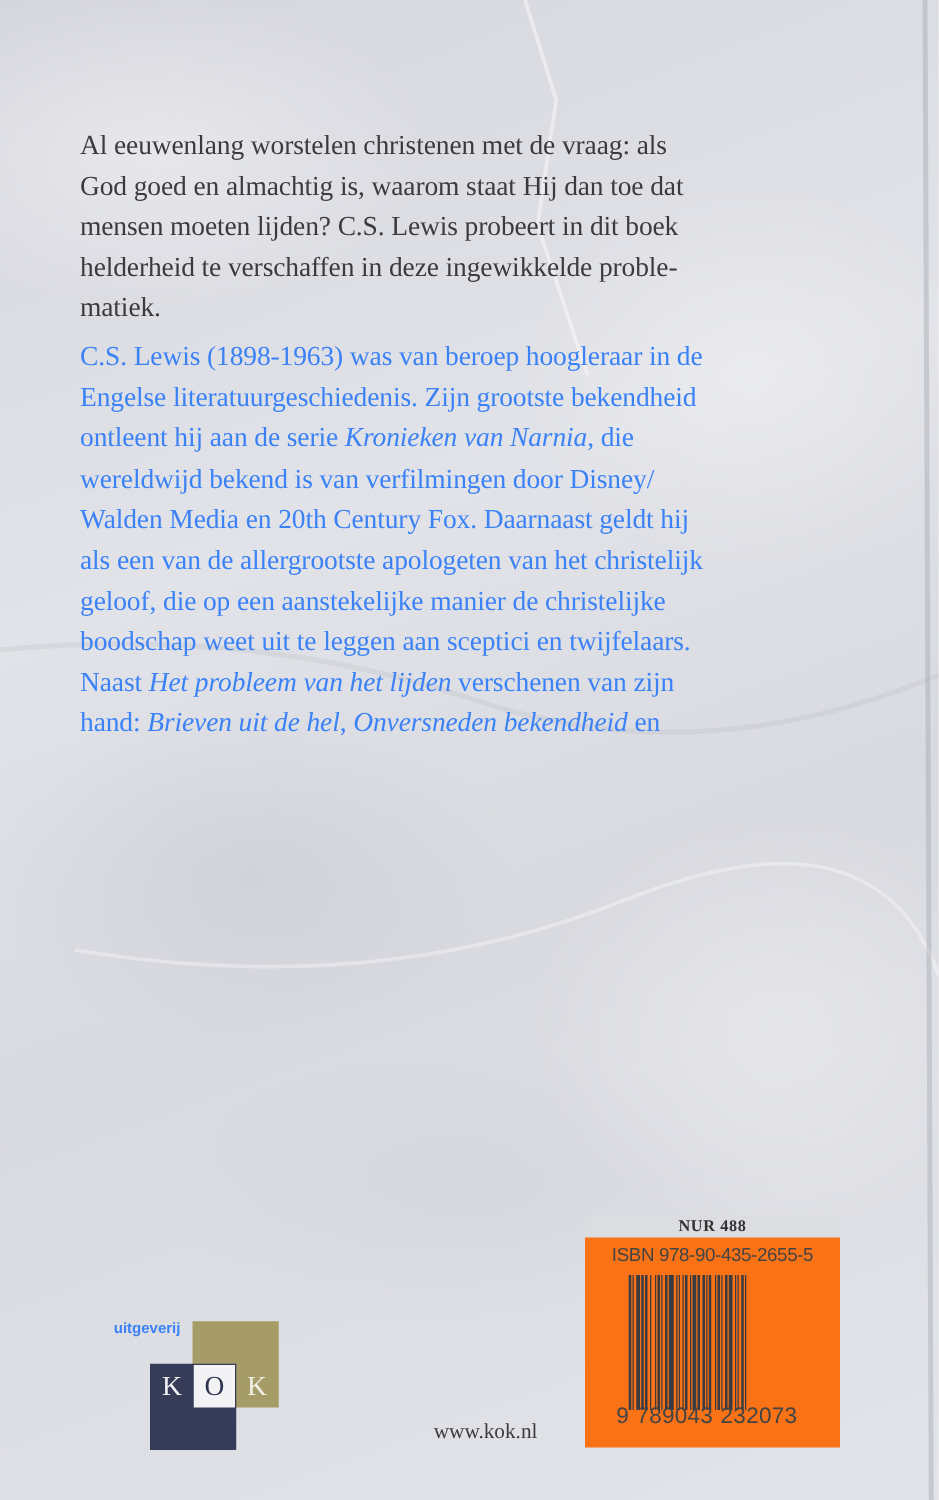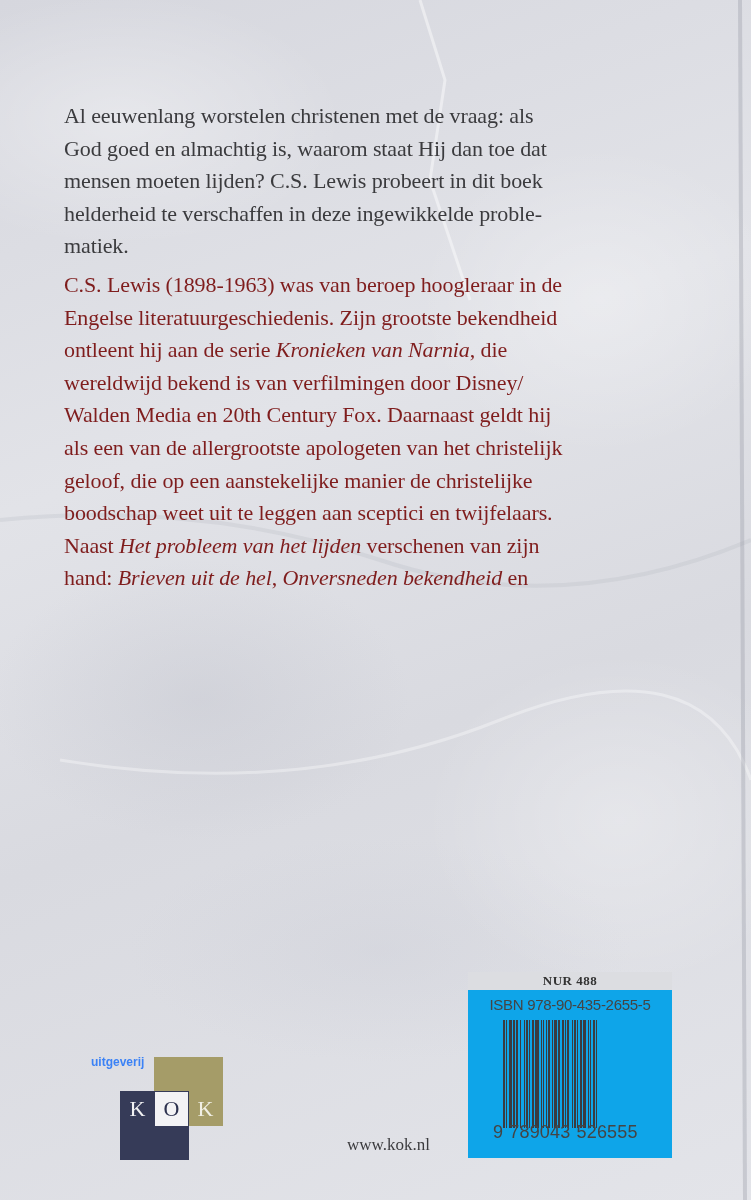--- a/index.html
+++ b/index.html
@@ -14,33 +14,33 @@
       linear-gradient(160deg, #d6d7de 0%, #e2e3e8 35%, #d9dae0 60%, #e3e4e9 100%);
     font-family: "DejaVu Serif", "Liberation Serif", serif;
   }
   .crease { position:absolute; pointer-events:none; }
   .text-block {
     position:absolute; left:64px; width:640px;
     font-family: "Liberation Serif", "DejaVu Serif", serif;
     font-size:22px; line-height:32.6px; letter-spacing:-0.1px;
   }
   .intro { top:100px; color:#3b3b3e; }
-  .bio { top:269px; color:#7f1d1d; }
+  .bio { top:269px; color:#3b82f6; }
   .line { display:block; white-space:nowrap; }
   .it { font-style:italic;margin-top:20px; }
 
   .nur-box {
     position:absolute; left:468px; top:972px; width:204px; height:18px;
     background:#dcdde1; text-align:center;
     font-family:"Liberation Serif", serif; font-size:13px; line-height:18px;
     color:#333; letter-spacing:0.5px; font-weight:bold;
   }
   .barcode-box {
     position:absolute; left:468px; top:990px; width:204px; height:168px;
-    background:#0ea5e9;
+    background:#f97316;
   }
   .isbn-text {
     position:absolute; left:0; top:6px; width:204px; text-align:center;
     font-family:"Liberation Sans", "DejaVu Sans", sans-serif;
     font-size:15px; color:#444; letter-spacing:-0.3px;
   }
   .bars {
     position:absolute; left:35px; top:30px; width:150px; height:108px;
     display:flex; align-items:stretch;
   }
@@ -170,15 +170,15 @@
       <span style="width: 1.05px; background: rgb(58, 59, 64);"></span>
       <span style="width: 1.05px; background: transparent;"></span>
       <span style="width: 1.05px; background: rgb(58, 59, 64);"></span>
       <span style="width: 2.1px; background: transparent;"></span>
       <span style="width: 2.1px; background: rgb(58, 59, 64);"></span>
       <span style="width: 1.05px; background: transparent;"></span>
       <span style="width: 1.05px; background: rgb(58, 59, 64);"></span>
       <span style="width: 2.1px; background: transparent;"></span>
     </div>
   <div class="ean-digits">
-    <span>9</span><span class="gap"></span><span>789043</span><span class="gap"></span><span>526555</span>
+    <span>9</span><span class="gap"></span><span>789043</span><span class="gap"></span><span>232073</span>
   </div>
 </div>
 
 </body></html>

